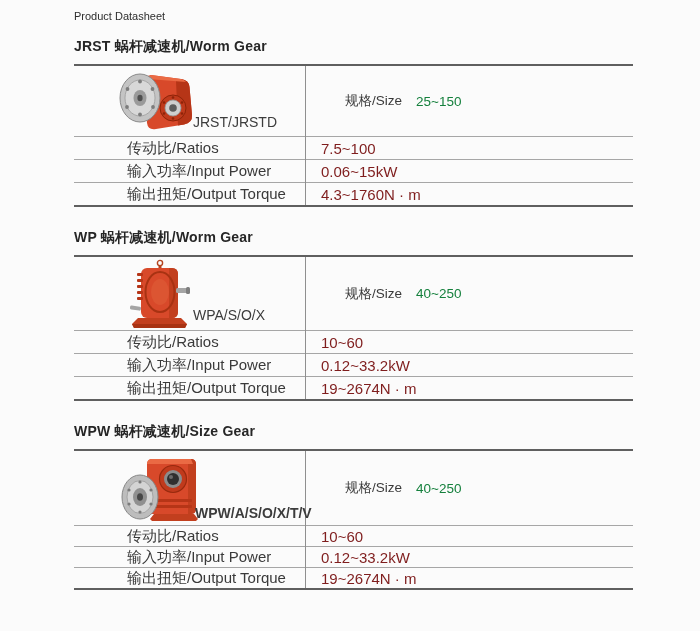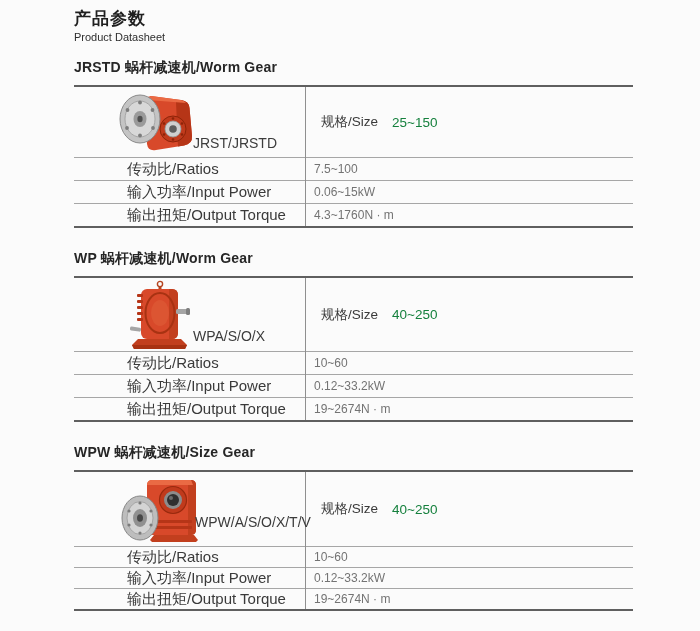--- a/index.html
+++ b/index.html
@@ -27,46 +27,45 @@
     background:transparent;
   }
   .v-divider {
     position:absolute; left:231px; top:0; bottom:0; width:1px;
     background:#8f8f8f;
   }
   .row-img { height:70px; display:flex; position:relative; }
   .sec-2 .row-img { height:73px; }
   .sec-3 .row-img { height:74px; }
   .cell-photo { width:231px; position:relative; }
-  .cell-spec { flex:1; display:flex; align-items:center; padding-left:16px; }
+  .cell-spec { flex:1; display:flex; align-items:center; padding-left:40px; }
   .spec-label { font-size:13.5px; color:#3a3a3a; }
   .spec-value { font-size:13.5px; color:#15803d; margin-left:14px; }
 
   .photo { position:absolute; left:44px; top:3px; }
   .sec-2 .photo { left:55px; top:2px; }
   .sec-3 .photo { left:46px; top:4px; }
   .model-label { position:absolute; left:119px; bottom:6px; font-size:14px; color:#3c3c3c; white-space:nowrap; }
   .sec-2 .model-label { bottom:7px; }
-  .sec-3 .model-label { left:121px; bottom:16px; }
+  .sec-3 .model-label { left:121px; bottom:4px;font-weight:bold; }
 
   .row { height:22px; border-top:1px solid #a6a6a6; display:flex; align-items:center; }
   .sec-3 .row { height:20px; }
   .cell-label { width:231px; box-sizing:border-box; padding-left:53px; font-size:15px; color:#3a3a3a; }
-  .cell-value { flex:1; box-sizing:border-box; padding-left:9px; font-size:12px; color:#737373; }
+  .cell-value { flex:1; box-sizing:border-box; padding-left:16px; font-size:15px; color:#7f1d1d; }
 </style>
 </head>
 <body>
 
 <div class="page">
 
-  <div class="title-zh">产品参数</div>
   <div class="title-en">Product Datasheet</div>
 
   <div class="section sec-1">
-    <div class="section-title">JRSTD 蜗杆减速机/Worm Gear</div>
+    <div class="section-title">JRST 蜗杆减速机/Worm Gear</div>
     <div class="spec-table">
       <div class="v-divider"></div>
       <div class="row-img">
         <div class="cell-photo">
           <svg class="photo" width="80" height="64" viewBox="0 0 80 64">
             <path d="M33,6 L63,10 Q71,11 71.5,18 L74,46 Q74.5,54 66,55.5 L38,60 Q30,61.5 29,54 L26,14 Q25,7 33,6 Z" fill="#d8492a"></path>
             <path d="M63,10 Q71,11 71.5,18 L74,46 Q74.5,54 66,55.5 L60,56.5 L58,12 Z" fill="#b63517"></path>
             <path d="M33,6 L63,10 Q66,10.5 68,13 L30,10 Q31,7 33,6 Z" fill="#ea6a44"></path>
             <ellipse cx="22" cy="29" rx="20" ry="24" fill="#c4c4c4" stroke="#8a8a8a" stroke-width="1"></ellipse>
             <ellipse cx="22" cy="29" rx="15" ry="18" fill="#d8d8d8" stroke="#9c9c9c" stroke-width="0.8"></ellipse>

